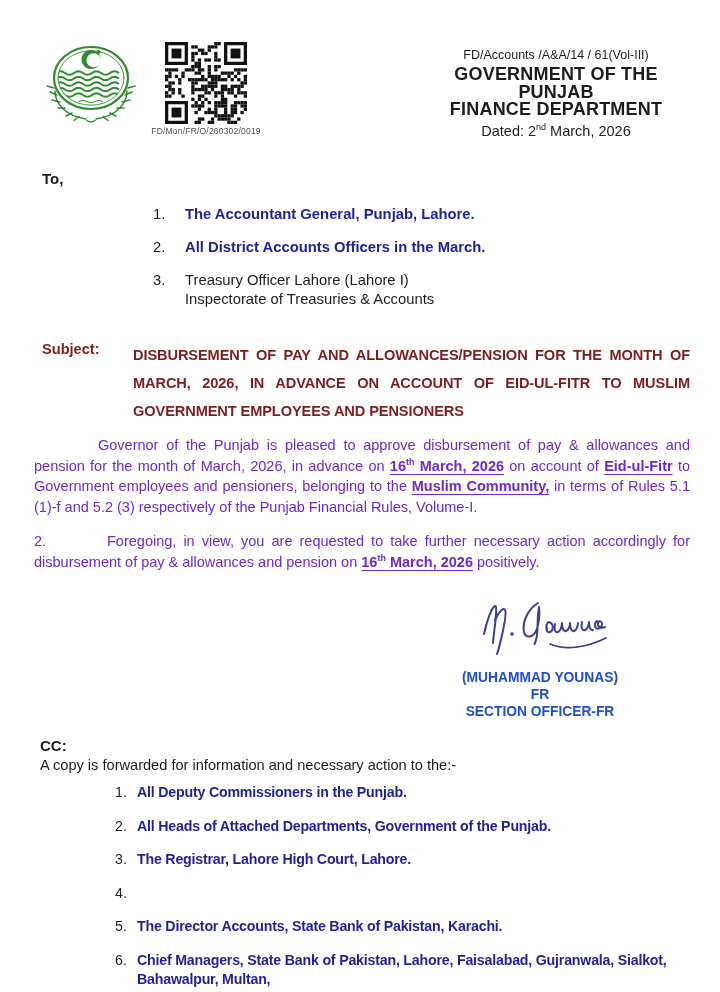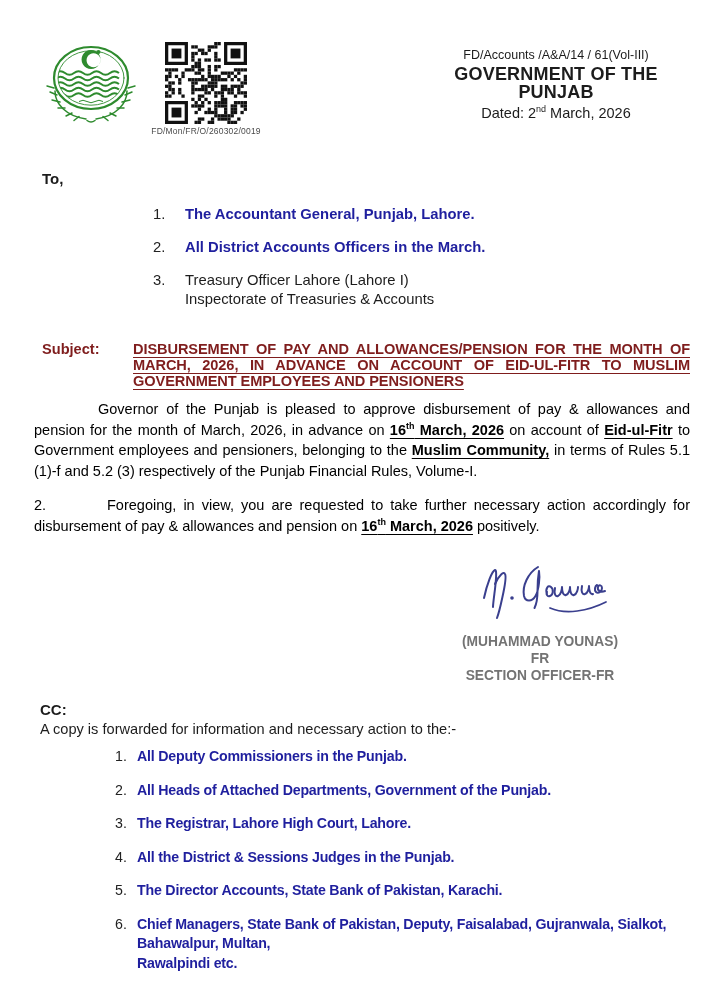--- a/index.html
+++ b/index.html
@@ -27,32 +27,32 @@
   sup { font-size:.62em; line-height:0; }
   
   .to { font-weight:bold; font-size:15px; margin:22px 0 0 8px; }
   .addr { margin:18px 0 0 119px; }
   .addr-item { display:flex; margin-bottom:14px; font-size:14.8px; line-height:19px; }
   .addr-num { width:32px; flex:none; color:#222; }
   .blue-bi { color:var(--blue); font-weight:bold; }
   
   .subject-row { display:flex; margin-top:32px; font-size:14.6px; font-weight:bold; color:#7f1d1d; }
   .subject-label { width:91px; margin-left:8px; flex:none; }
-  .subject-text { flex:1; text-align:justify; line-height:16px; letter-spacing:-.1px;
-    text-decoration:underline; text-underline-offset:3px; text-decoration-thickness:1.4px; }
-  
-  .para { font-size:14.5px; line-height:20.5px; text-align:justify; margin:0; color:#000000; }
+  .subject-text { flex:1; text-align:justify; line-height:28px; letter-spacing:-.1px;
+    text-underline-offset:3px; text-decoration-thickness:1.4px; }
+  
+  .para { font-size:14.5px; line-height:20.5px; text-align:justify; margin:0; color:#6d28d9; }
   .para1 { margin-top:10px; text-indent:64px; }
   .para2 { margin-top:14px; text-indent:73px; position:relative; }
   .pnum { position:absolute; left:0; top:0; text-indent:0; }
   .bu { font-weight:bold; text-decoration:underline; text-underline-offset:2.5px; text-decoration-thickness:1.3px; }
   
   .sigwrap { margin:22px 0 0 398px; width:216px; text-align:center; }
   .sig-svg { width:172px; height:62px; display:block; margin:0 auto; }
-  .sig-name { font-weight:bold; font-size:13.8px; line-height:17px; margin-top:13px; color:#737373; }
+  .sig-name { font-weight:bold; font-size:13.8px; line-height:17px; margin-top:13px; color:#1d4ed8; }
   
   .cc-label { font-weight:bold; font-size:15px; margin:17px 0 0 6px; }
   .cc-intro { font-size:14.6px; margin:3px 0 0 6px; }
   .cc-list { margin:10px 0 0 81px; }
   .cc-item { display:flex; margin-bottom:14px; font-size:14.2px; line-height:19.5px; }
   .cc-num { width:22px; flex:none; color:#222; font-weight:normal; font-style:normal; flex-shrink:0; }
   .cc-lines { letter-spacing:-.2px; }
   .cc-line { display:block; white-space:nowrap; }
 </style>
 </head>
@@ -318,20 +318,21 @@
               <rect x="6" y="60" width="9" height="9"></rect>
           </g>
         </g>
       </svg>
       <div class="qrcap">FD/Mon/FR/O/260302/0019</div>
     </div>
 
     <div class="hright">
       <div class="ref">FD/Accounts /A&amp;A/14 / 61(Vol-III)</div>
       <div class="org">GOVERNMENT OF THE PUNJAB</div>
+      <div class="org">FINANCE DEPARTMENT</div>
       <div class="dateline"><span>Dated: 2</span><sup>nd</sup><span> March, 2026</span></div>
     </div>
   </div>
 
   <div class="to">To,</div>
 
   <div class="addr">
     <div class="addr-item">
       <span class="addr-num">1.</span>
       <span class="blue-bi">The Accountant General, Punjab, Lahore.</span>
@@ -396,33 +397,30 @@
         </span>
     </div>
     <div class="cc-item">
       <span class="cc-num">3.</span>
       <span class="cc-lines blue-bi">
           <span class="cc-line">The Registrar, Lahore High Court, Lahore.</span>
         </span>
     </div>
     <div class="cc-item">
       <span class="cc-num">4.</span>
-      <span class="cc-lines blue-bi">
-          <span class="cc-line">All the District &amp; Sessions Judges in the Punjab.</span>
-        </span>
     </div>
     <div class="cc-item">
       <span class="cc-num">5.</span>
       <span class="cc-lines blue-bi">
           <span class="cc-line">The Director Accounts, State Bank of Pakistan, Karachi.</span>
         </span>
     </div>
     <div class="cc-item">
       <span class="cc-num">6.</span>
       <span class="cc-lines blue-bi">
-        <span class="cc-line">Chief Managers, State Bank of Pakistan, Deputy, Faisalabad, Gujranwala, Sialkot,</span>
+        <span class="cc-line">Chief Managers, State Bank of Pakistan, Lahore, Faisalabad, Gujranwala, Sialkot,</span>
         <span class="cc-line">Bahawalpur, Multan,</span>
         <span class="cc-line">Rawalpindi etc.</span>
       </span>
     </div>
   </div>
 
 </div>
 
 </body></html>

